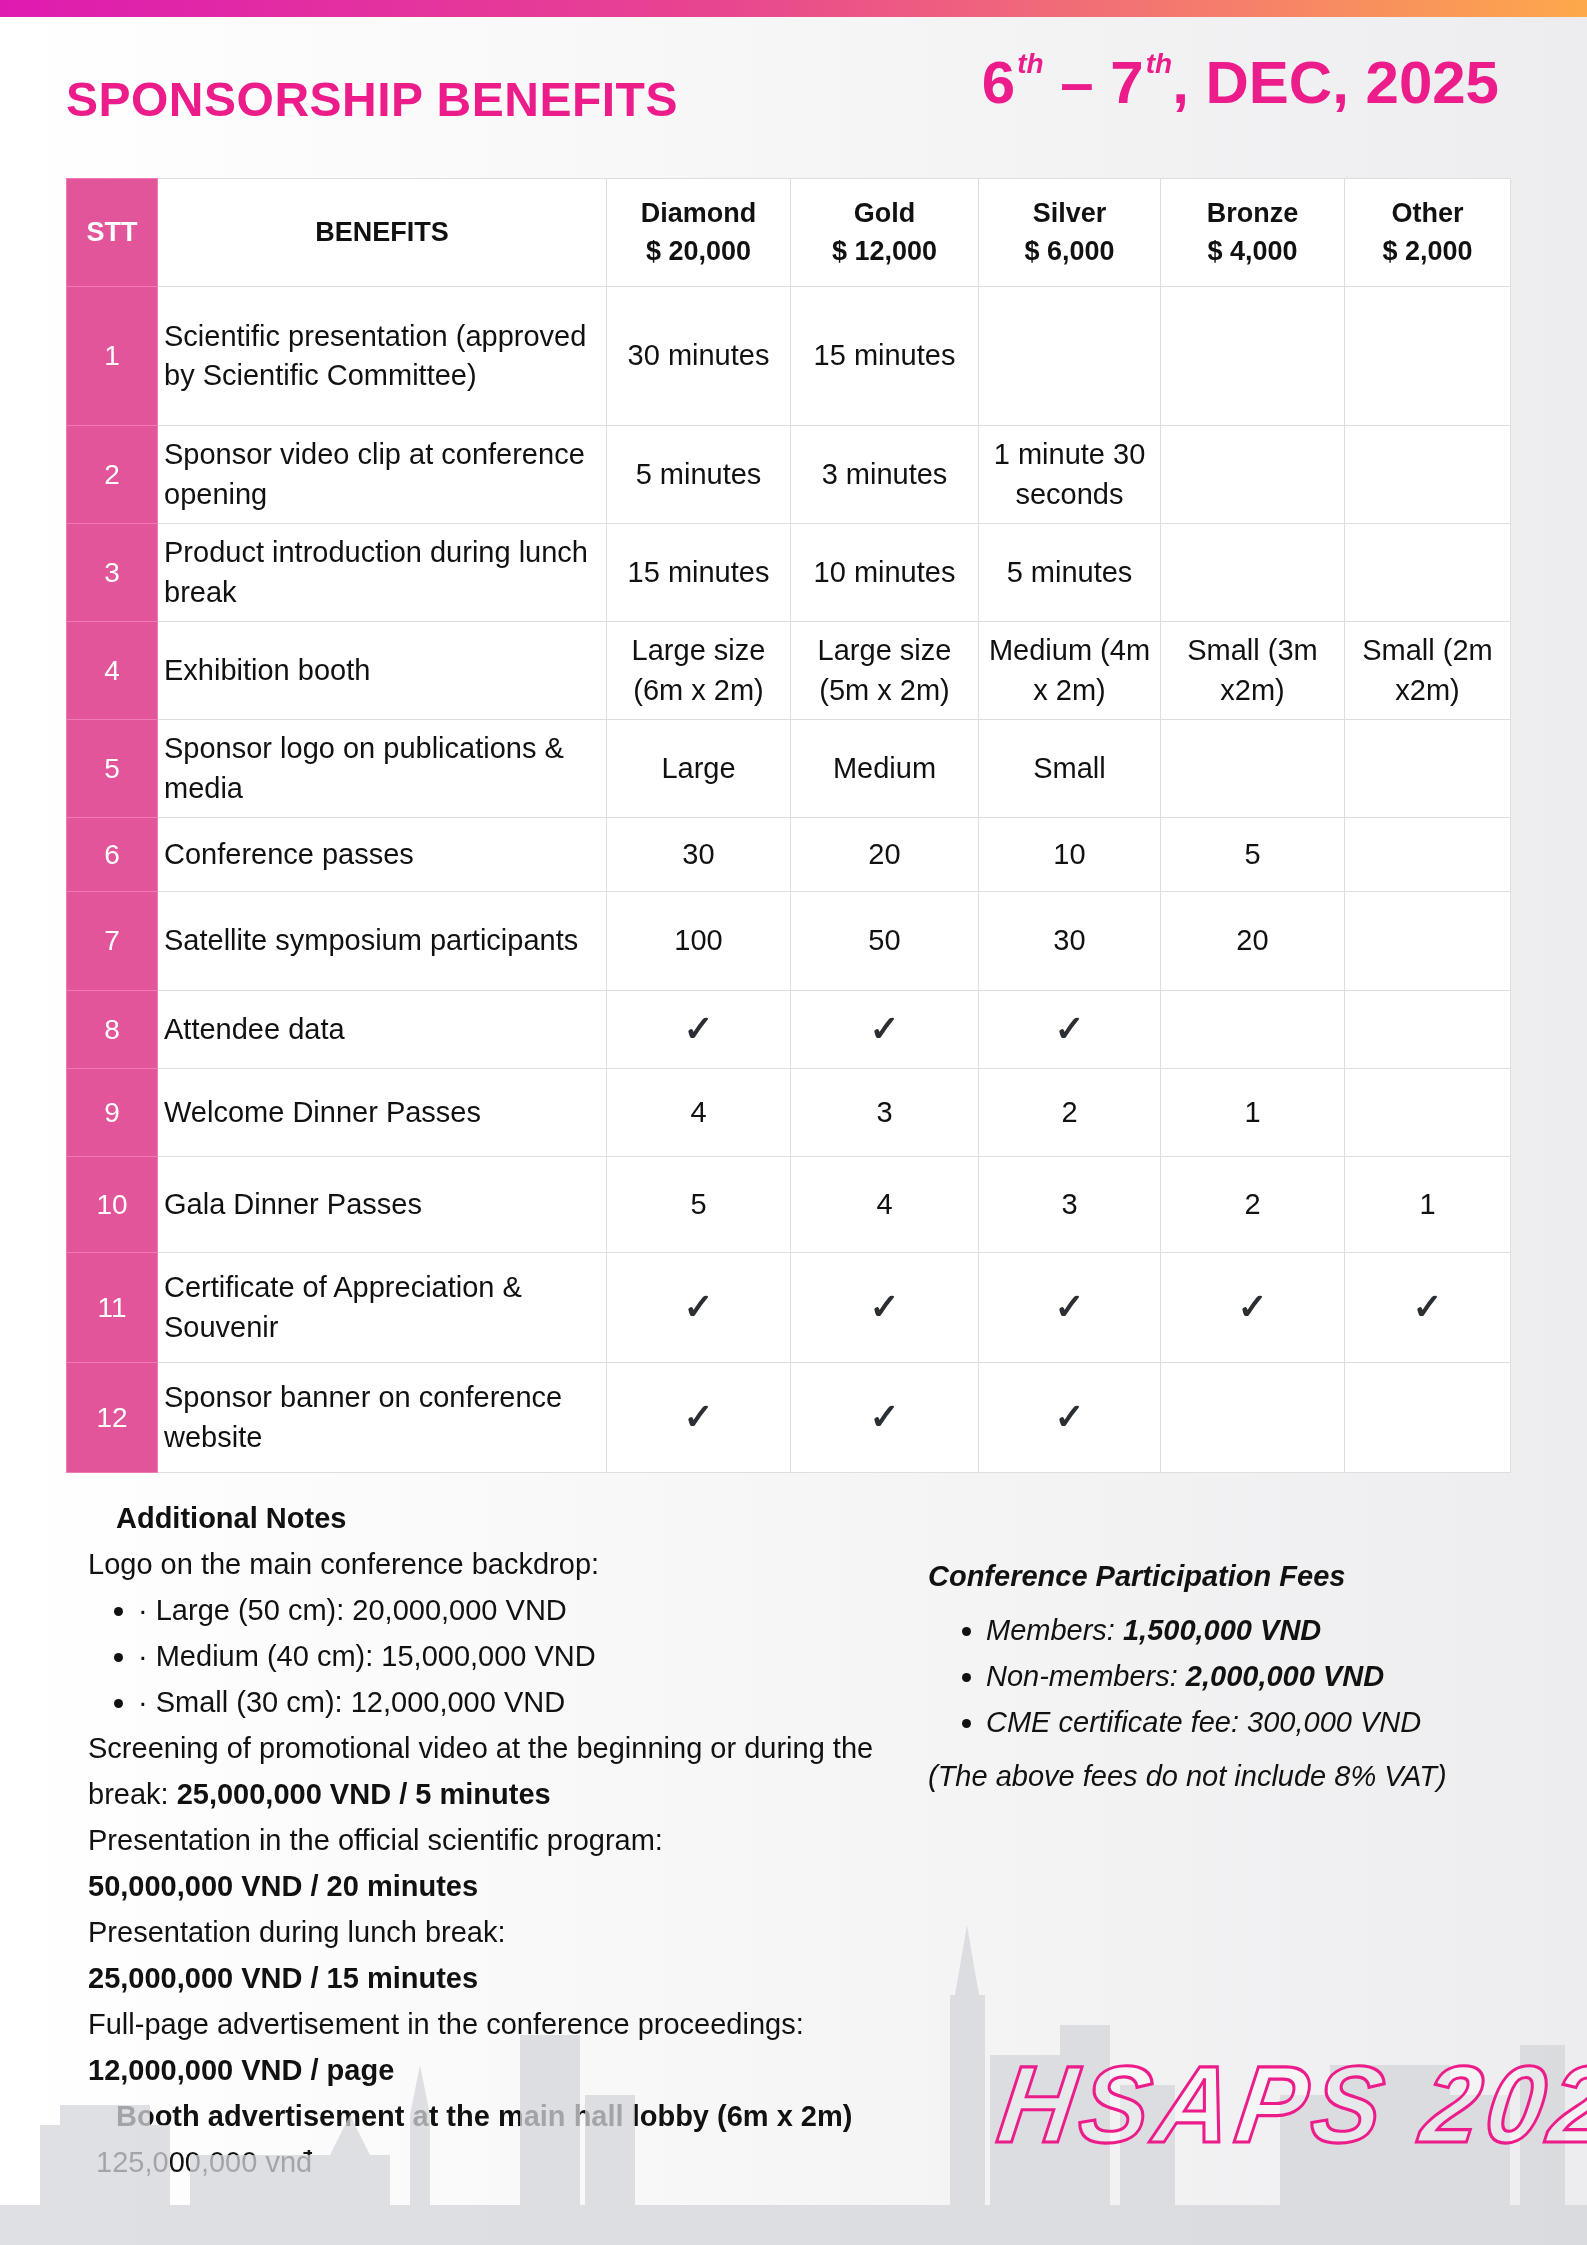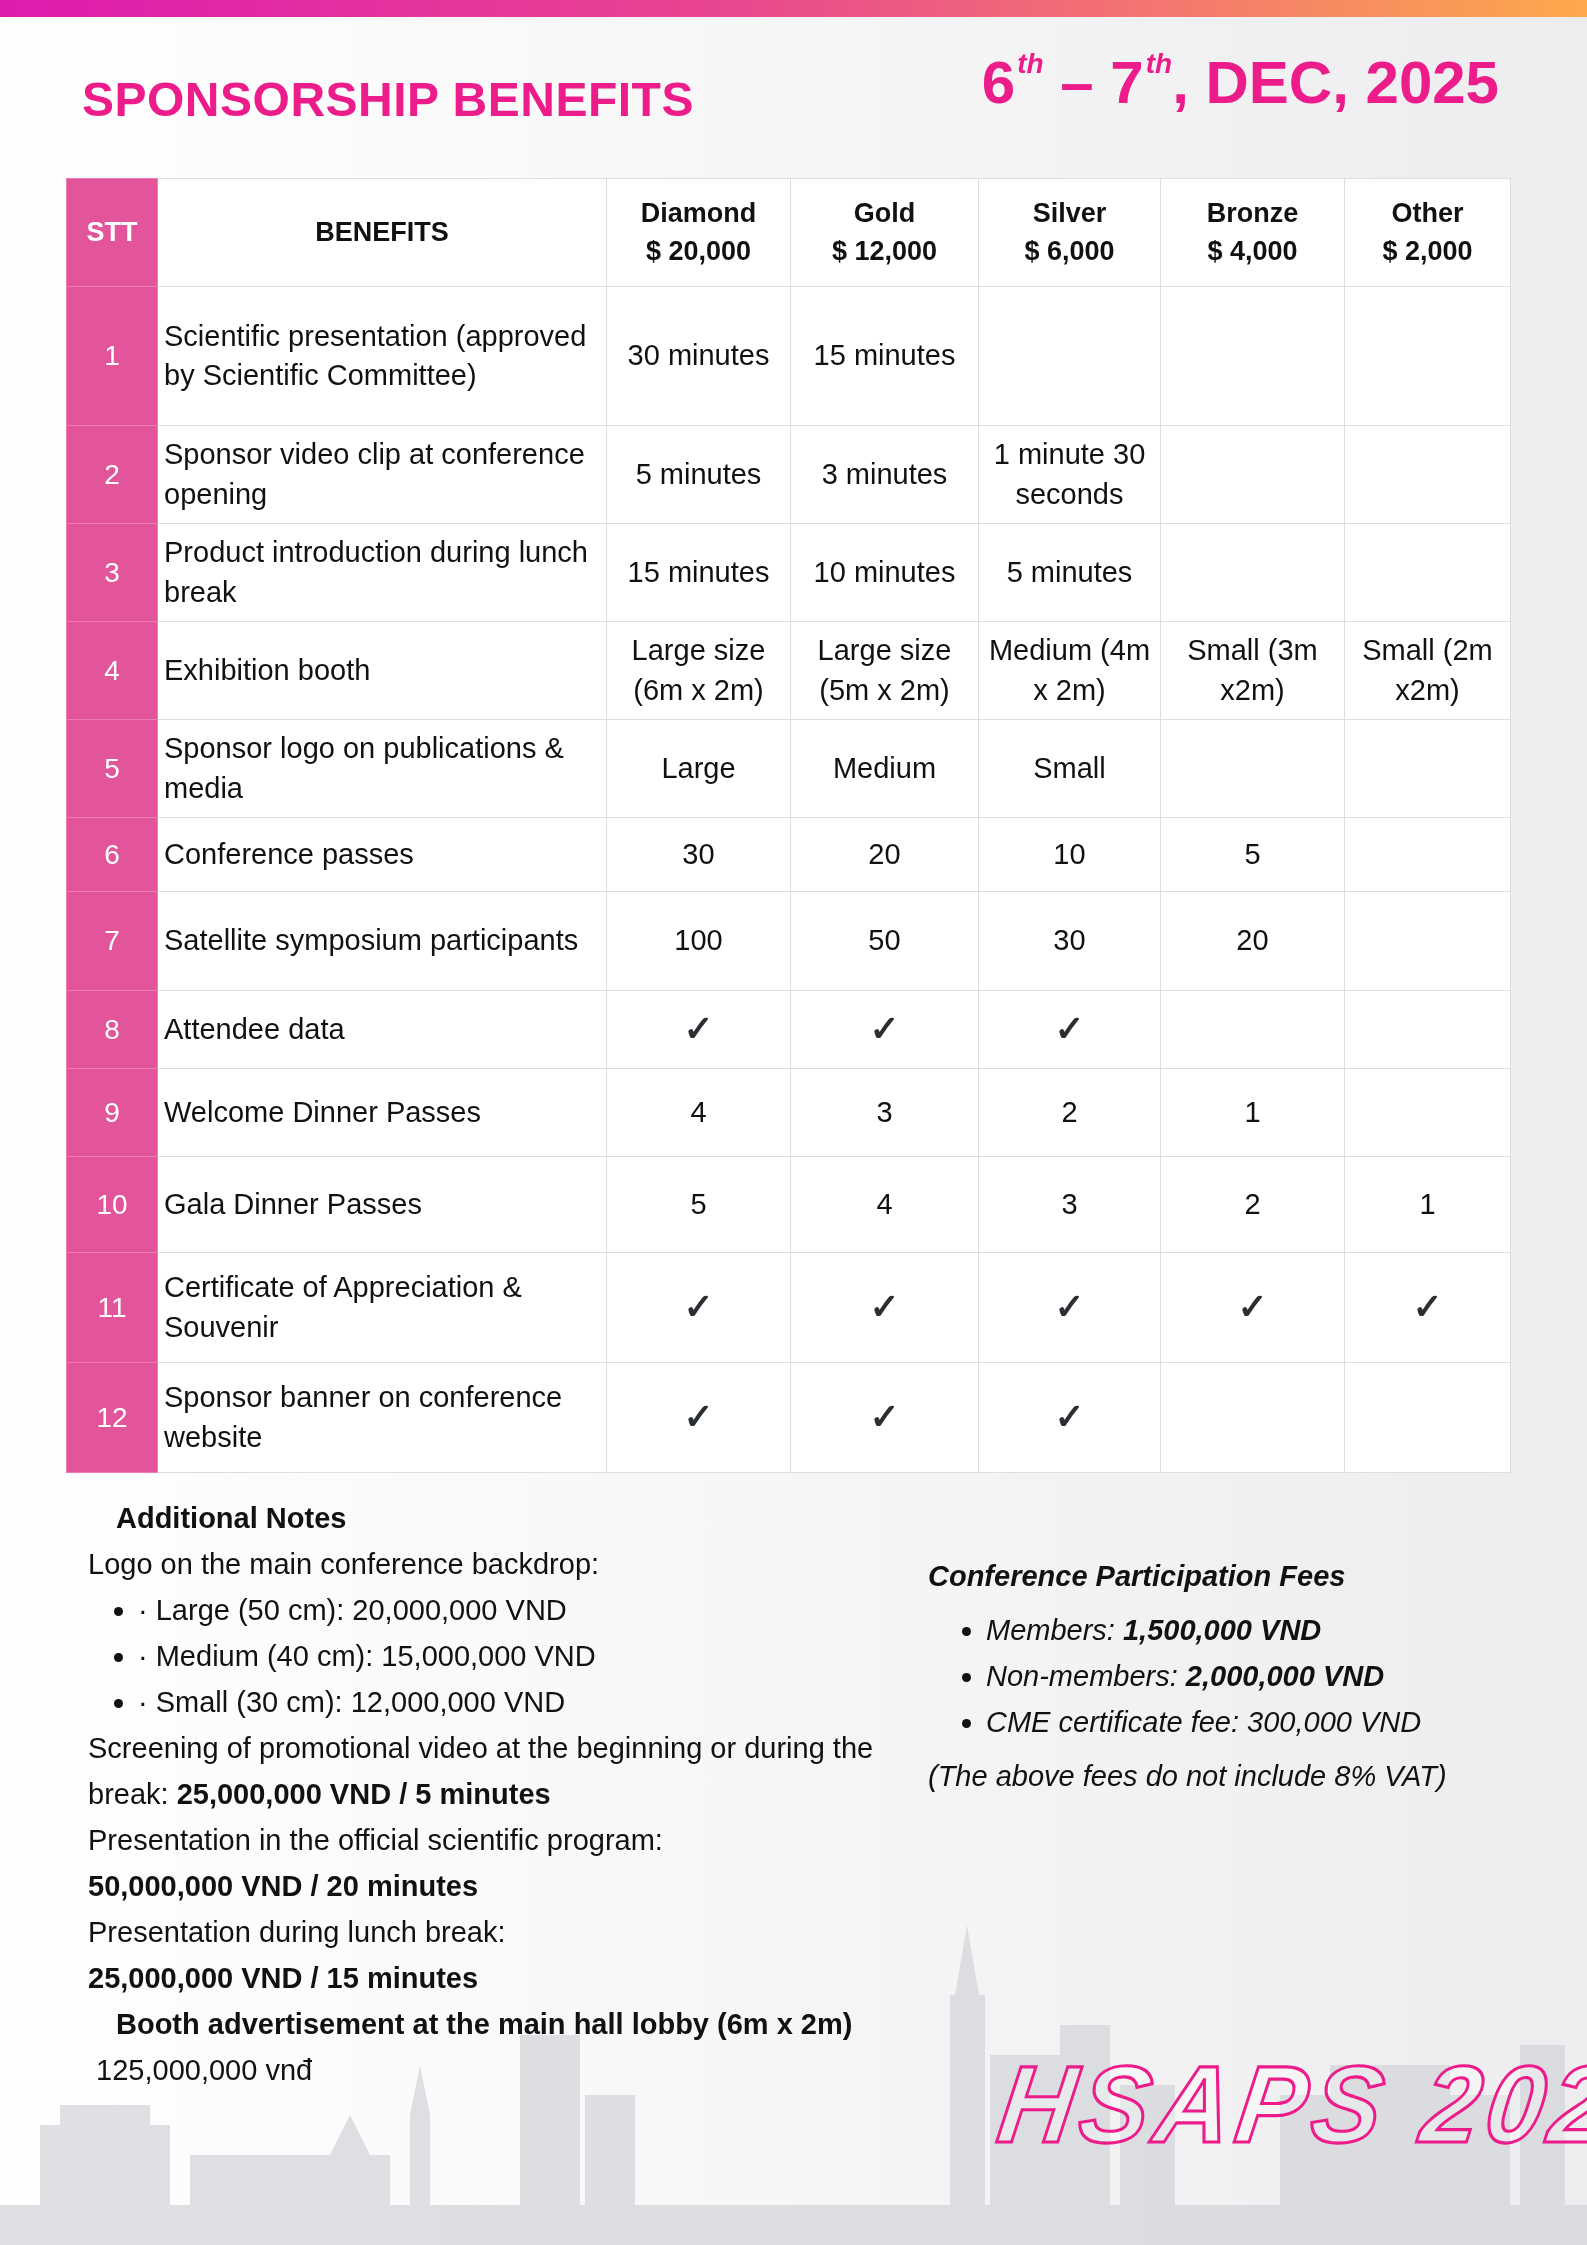--- a/index.html
+++ b/index.html
@@ -9,21 +9,21 @@
     font-family: "Liberation Sans", sans-serif;
     color: #111;
   }
   .top-bar {
     position: absolute; left: 0; top: 0; width: 1587px; height: 17px;
     background: linear-gradient(90deg, #de1bb0 0%, #e84590 45%, #f47a6e 75%, #fda94b 100%);
   }
   .page-title {
     position: absolute; left: 66px; top: 72px;
     font-family: "Liberation Sans", sans-serif; font-weight: 700;
-    font-size: 48px; letter-spacing: 0.5px; color: #ec1c8a; margin-left: 16px;
+    font-size: 48px; letter-spacing: 0.5px; color: #ec1c8a;
   }
   .date {
     position: absolute; right: 88px; top: 48px;
     font-family: "Liberation Sans", sans-serif; font-weight: 700;
     font-size: 60px; color: #ec1c8a; white-space: nowrap;
   }
   .date sup { font-size: 28px; font-style: italic; vertical-align: 30px; margin-left: 2px; }
 
   table.benefits {
     position: absolute; left: 66px; top: 178px;
@@ -239,20 +239,21 @@
   <ul>
     <li>· Large (50 cm): 20,000,000 VND</li>
     <li>· Medium (40 cm): 15,000,000 VND</li>
     <li>· Small (30 cm): 12,000,000 VND</li>
   </ul>
   <div><span>Screening of promotional video at the beginning or during the break: </span><b>25,000,000 VND / 5 minutes</b></div>
   <div>Presentation in the official scientific program:</div>
   <div><b>50,000,000 VND / 20 minutes</b></div>
   <div>Presentation during lunch break:</div>
   <div><b>25,000,000 VND / 15 minutes</b></div>
+  <div><span>Full-page advertisement in the conference proceedings: </span><b>12,000,000 VND / page</b></div>
   <div class="h">Booth advertisement at the main hall lobby (6m x 2m)</div>
   <div style="white-space:pre"> 125,000,000 vnđ</div>
 </div>
 
 <div class="fees">
   <div class="h">Conference Participation Fees</div>
   <ul>
     <li><span>Members: </span><b>1,500,000 VND</b></li>
     <li><span>Non-members: </span><b>2,000,000 VND</b></li>
     <li><span>CME certificate fee: </span><span>300,000 VND</span></li>

